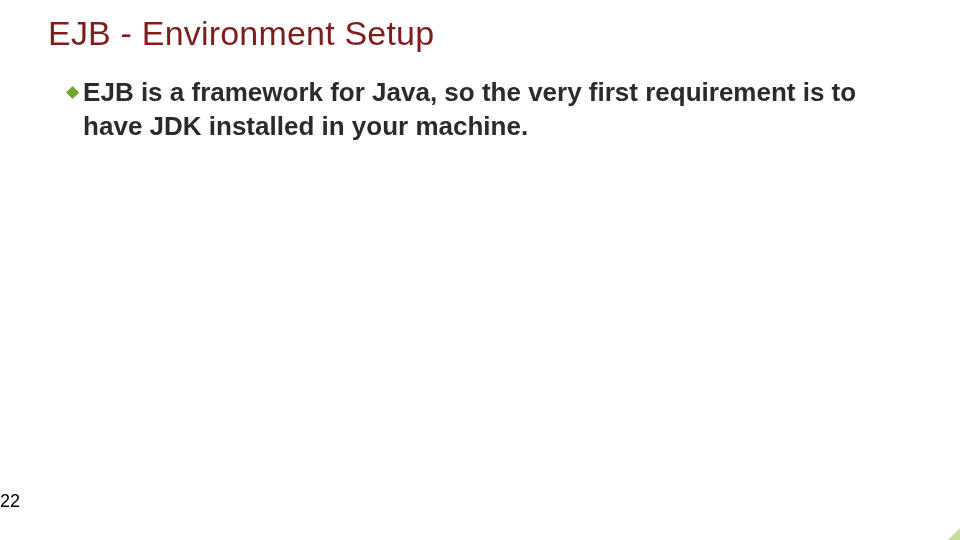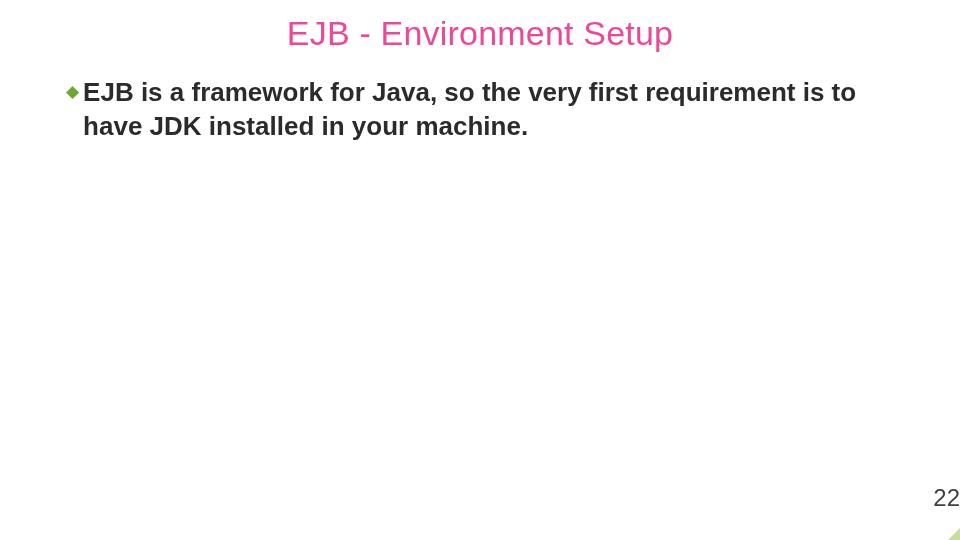--- a/index.html
+++ b/index.html
@@ -4,25 +4,24 @@
 <style>
   * { margin: 0; padding: 0; box-sizing: border-box; }
   html, body { width: 960px; height: 540px; background: #fff; font-family: Verdana, Geneva, sans-serif; overflow: hidden; }
   .slide {
     position: relative;
     width: 960px;
     height: 540px;
     padding: 14px 48px 0 48px;
   }
   .title {
-    color: #ec4899;
+    color: #7f1d1d;
     font-size: 34px;
     font-weight: 400;
     letter-spacing: 0.2px;
-    text-align: center;
   }
   .body {
     margin-top: 22px;
     padding-left: 18px;
   }
   .bullet-row {
     display: flex;
     align-items: flex-start;
   }
   .bullet-icon {
@@ -36,23 +35,23 @@
     color: #2b2b2b;
     font-size: 26px;
     line-height: 34px;
     font-weight: 700;
   }
   .page-num {
     position: absolute;
     bottom: 28px;
     left: 0;
     width: 100%;
-    text-align: right;
-    color: #404040;
-    font-size: 24px;
+    text-align: left;
+    color: #000000;
+    font-size: 18px;
   }
   .accent-bar {
     position: absolute;
     right: 0;
     bottom: 0;
     width: 0;
     height: 0;
     border-right: 12px solid rgba(136,190,60,0.5);
     border-top: 12px solid transparent;
     

